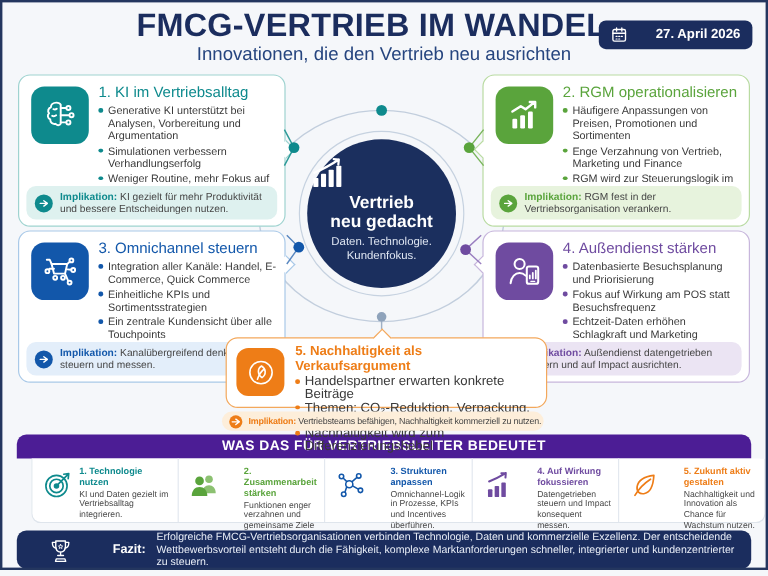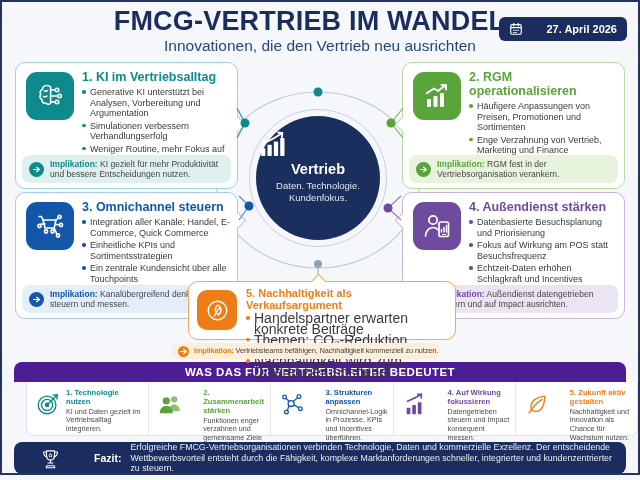--- a/index.html
+++ b/index.html
@@ -25,21 +25,21 @@
   .t-orange{--c:#ee7d17;--cl:#fdeeda;--cb:#f3a85c;}
 
   
   .qcard{position:absolute;width:223px;height:127px;background:#fff;
     border:1.5px solid var(--cb);border-radius:10px;box-sizing:border-box;z-index:1;}
   .q-icon{position:absolute;left:10px;top:9px;width:48px;height:48px;
     border-radius:11px;background:var(--c);display:flex;align-items:center;
     justify-content:center;}
   .q-icon svg{width:32px;height:32px;}
   .q-body{padding:7px 6px 0 66px;}
-  .q-title{margin:0 0 3px;font-size:12.5px;font-weight:bold;color:var(--c);}
+  .q-title{margin:0 0 3px;font-size:12.5px;font-weight:normal;color:var(--c);}
   .bullet{position:relative;padding-left:8px;font-size:9px;line-height:10.5px;
     color:#3a3a3a;margin-bottom:2px;}
   .bullet::before{content:"";position:absolute;left:0;top:3.2px;width:3.5px;
     height:3.5px;border-radius:50%;background:var(--c);}
   .imp{position:absolute;left:6px;right:6px;bottom:5px;background:var(--cl);
     border-radius:8px;display:flex;align-items:center;gap:6px;padding:4px 7px;
     box-sizing:border-box;min-height:27px;}
   .imp-ic{flex:0 0 15px;width:15px;height:15px;border-radius:50%;
     background:var(--c);display:flex;align-items:center;justify-content:center;}
   .imp-ic svg{width:9px;height:9px;}
@@ -66,22 +66,22 @@
   
   .s5card{position:absolute;left:188px;top:281px;width:268px;height:59px;
     background:#fff;border:1.5px solid var(--cb);border-radius:10px;
     box-sizing:border-box;z-index:3;}
   .s5-icon{position:absolute;left:8px;top:8px;width:40px;height:40px;
     border-radius:10px;background:var(--c);display:flex;align-items:center;
     justify-content:center;}
   .s5-icon svg{width:27px;height:27px;}
   .s5-body{padding:5px 6px 0 57px;}
   .s5-title{margin:0 0 2px;font-size:11px;font-weight:bold;color:var(--c);}
-  .s5-body .bullet{font-size:14px;line-height:10.8px;margin-bottom:0;}
-  .s5-imp{position:absolute;left:172px;top:343px;width:268px;height:16px;
+  .s5-body .bullet{font-size:11px;line-height:10.8px;margin-bottom:0;}
+  .s5-imp{position:absolute;left:185px;top:343px;width:268px;height:16px;
     background:var(--cl);border-radius:8px;display:flex;align-items:center;
     gap:5px;padding:0 6px;box-sizing:border-box;z-index:3;}
   .s5-imp .imp-ic{flex:0 0 11px;width:11px;height:11px;}
   .s5-imp .imp-text{font-size:7.4px;letter-spacing:-.15px;white-space:nowrap;}
 
   
   .b-hdr{position:absolute;left:14px;top:362px;width:612px;height:20px;
     background:#4c1d95;border-radius:8px 8px 0 0;box-sizing:border-box;
     color:#fff;font-size:11.5px;font-weight:bold;display:flex;align-items:center;
     justify-content:center;letter-spacing:.4px;z-index:1;}
@@ -222,21 +222,21 @@
         <rect x="18" y="12" width="9.5" height="14.5" rx="1.8"></rect>
         <path d="M20.5 22v-2.5M23 22v-4.5M25.5 22v-6.5" stroke-width="1.5"></path>
         <path d="M21.5 24.5h3" stroke-width="1.2"></path>
       </svg>
     </div>
     <div class="q-body">
       <h2 class="q-title">4. Außendienst stärken</h2>
       <div>
         <div class="bullet">Datenbasierte Besuchsplanung und Priorisierung</div>
         <div class="bullet">Fokus auf Wirkung am POS statt Besuchsfrequenz</div>
-        <div class="bullet">Echtzeit-Daten erhöhen Schlagkraft und Incentives</div>
+        <div class="bullet">Echtzeit-Daten erhöhen Schlagkraft und Marketing</div>
       </div>
     </div>
     <div class="imp">
       <span class="imp-ic">
         <svg viewBox="0 0 12 12" fill="none" stroke="#fff" stroke-width="1.5" stroke-linecap="round" stroke-linejoin="round">
             <path d="M2 6h6M6 3l4 3-4 3"></path>
           </svg>
       </span>
       <p class="imp-text"><b class="imp-label">Implikation:</b> <span>Außendienst datengetrieben steuern und auf Impact ausrichten.</span></p>
     </div>
@@ -245,21 +245,21 @@
 
   <div class="circle">
     <svg viewBox="0 0 40 34">
       <rect x="6" y="22" width="5" height="9" rx="0.8" fill="#fff"></rect>
       <rect x="13.5" y="18" width="5" height="13" rx="0.8" fill="#fff"></rect>
       <rect x="21" y="14" width="5" height="17" rx="0.8" fill="#fff"></rect>
       <rect x="28.5" y="10" width="5" height="21" rx="0.8" fill="#fff"></rect>
       <path d="M7 17C14 14 23 9.5 31 4M31 4l-5-.5M31 4l-.5 5" stroke="#fff" stroke-width="2.2" fill="none" stroke-linecap="round" stroke-linejoin="round"></path>
     </svg>
     <div class="c-title">
-      <span>Vertrieb</span><br>
+      <span>Vertrieb</span><br><span>neu gedacht</span>
     </div>
     <div class="c-sub">
       <span>Daten. Technologie.</span><br><span>Kundenfokus.</span>
     </div>
   </div>
 
   <svg class="net-over" width="640" height="480">
     <path d="M245 123 237 108M245 123l-8 15" stroke="#2d9a98" stroke-width="1.2" fill="none"></path>
     <path d="M391 123l12-15M391 123l12 15" stroke="#7ab55c" stroke-width="1.2" fill="none"></path>
     <path d="M249 206l-10-10M249 206l-10 14" stroke="#5a88c0" stroke-width="1.2" fill="none"></path>

